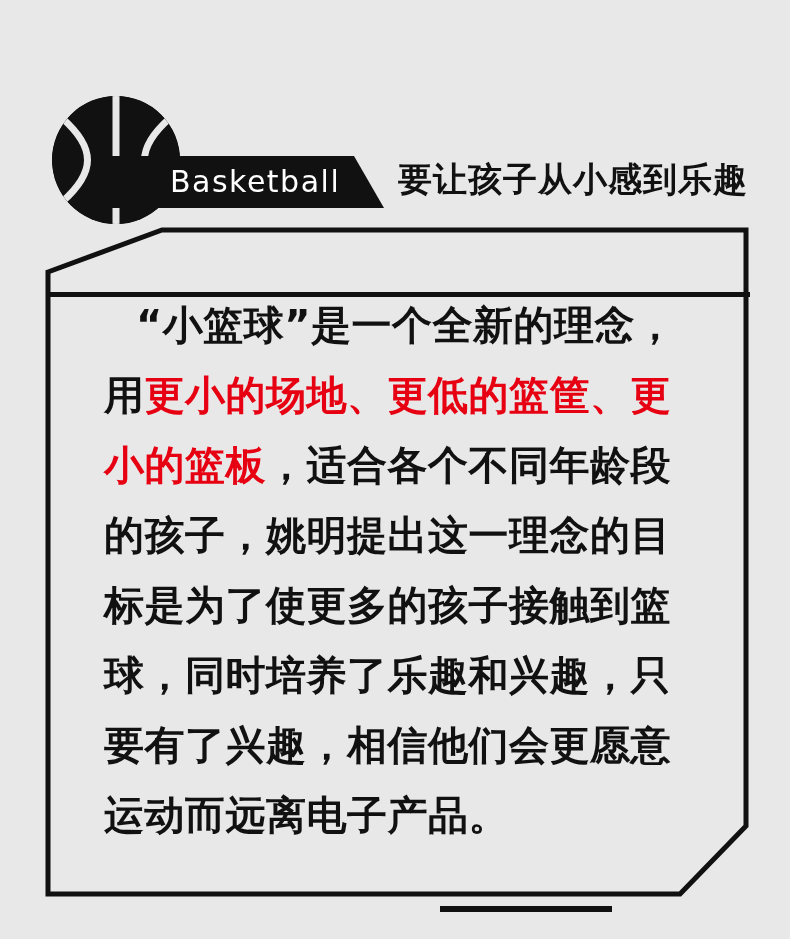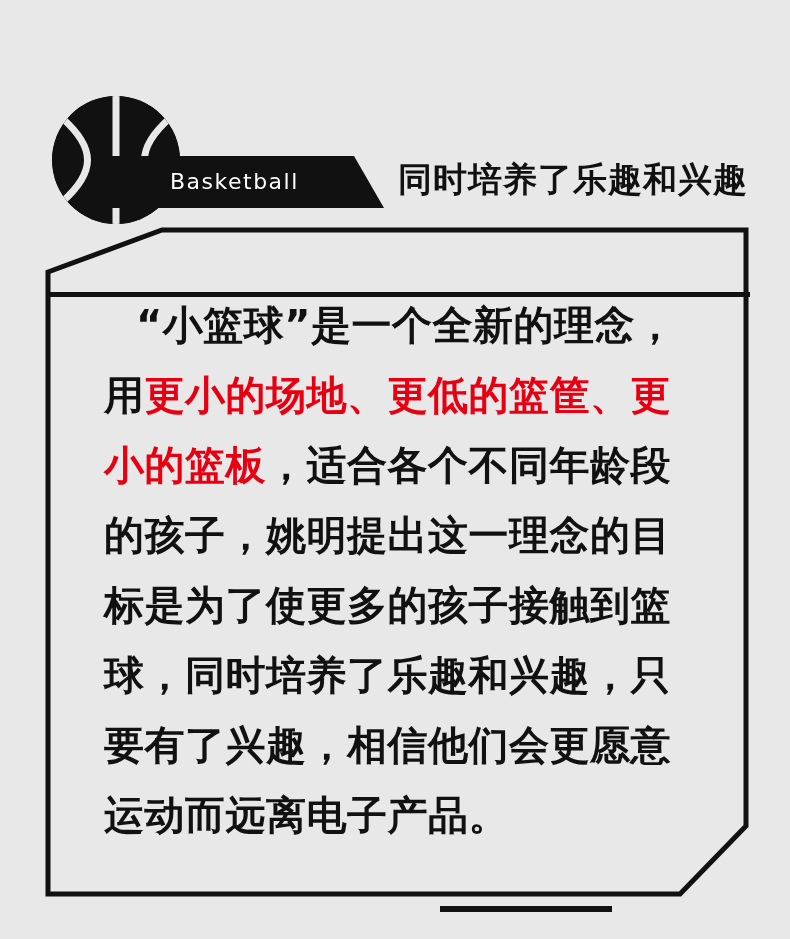--- a/index.html
+++ b/index.html
@@ -51,21 +51,21 @@
     width: 288px;
     height: 52px;
     background: #111111;
     -webkit-clip-path: polygon(0 0, 258px 0, 288px 52px, 0 52px);
     clip-path: polygon(0 0, 258px 0, 288px 52px, 0 52px);
   }
   .banner-text {
     position: absolute;
     left: 170px;
     top: 80px;
-    font-size: 22px;
+    font-size: 30px;
     letter-spacing: 1.5px;
     color: #ffffff;
     font-family: "DejaVu Sans", sans-serif;
     font-weight: 400;
     line-height: 44px;
   }
 
   .header-title {
     position: absolute;
     left: 398px;
@@ -143,21 +143,21 @@
           <path d="M64 0 L64 128"></path>
           <path d="M10 22 C 44 52, 44 76, 10 106"></path>
           <path d="M118 22 C 84 52, 84 76, 118 106"></path>
         </g>
       </svg>
     </div>
 
     <div class="banner"></div>
     <div class="banner-text">Basketball</div>
 
-    <div class="header-title">同时培养了乐趣和兴趣</div>
+    <div class="header-title">要让孩子从小感到乐趣</div>
 
     <div class="header-rule"></div>
   </div>
 
   <div class="frame">
     <svg width="706" height="672" viewBox="0 0 706 672" aria-hidden="true">
       <path d="M4 46 L 118 4 L 702 4 L 702 600 L 636 668 L 4 668 Z" fill="none" stroke="#111111" stroke-width="5" stroke-linejoin="miter"></path>
     </svg>
   </div>
 

